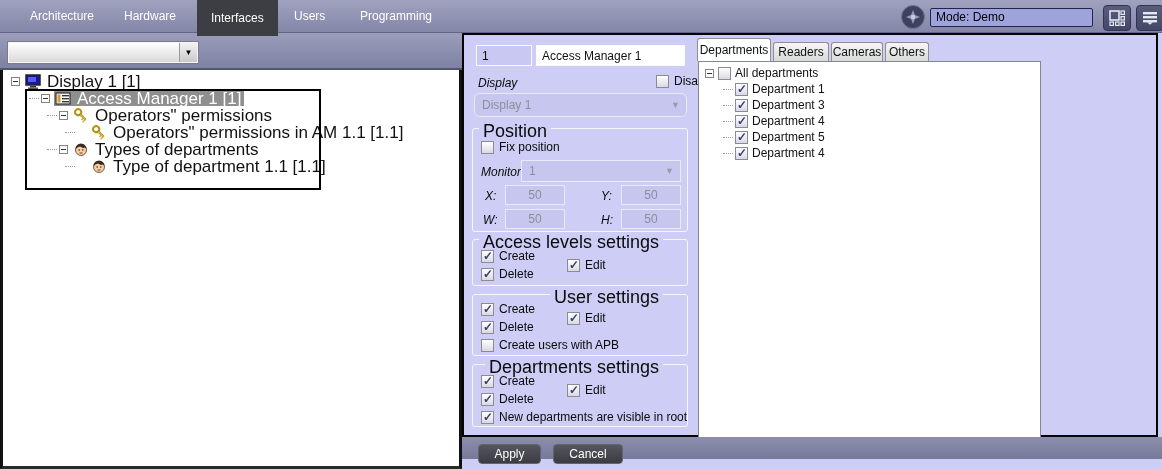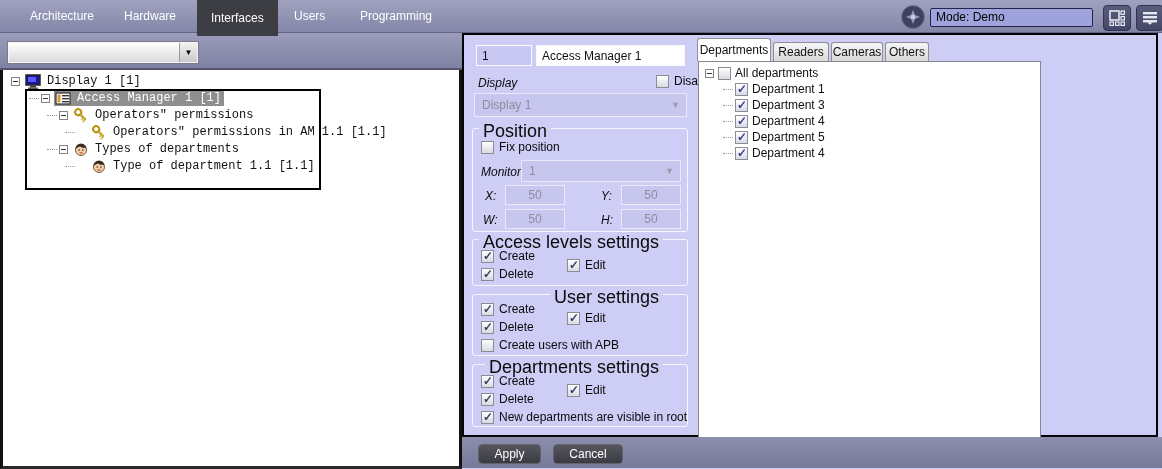--- a/index.html
+++ b/index.html
@@ -30,37 +30,37 @@
   .combo { position:absolute; left:8px; top:9px; width:190px; height:21px;
     background:linear-gradient(#ffffff,#d9d9d9); border:1px solid #f5f5f5; outline:1px solid #7a7a8a;
     display:flex; }
   .combo .combo-text { flex:1; font-size:12px; padding:2px 4px; color:#222; }
   .combo .combo-arrow { width:18px; background:linear-gradient(#f2f2f2,#c9c9c9);
     border-left:1px solid #9a9a9a; display:flex; align-items:center; justify-content:center;
     color:#000; font-size:8px; }
   .tree-panel { position:absolute; left:0; top:37px; width:462px; height:399px;
     background:#fff; border-left:3px solid #111; border-right:3px solid #111; border-bottom:3px solid #2a2a2a; }
   .tree-rows { position:absolute; left:2px; top:3px; right:2px; }
-  .tree-row { height:17px; display:flex; align-items:center; white-space:nowrap; font-size:12px;font-family:Liberation Mono, monospace; }
+  .tree-row { height:17px; display:flex; align-items:center; white-space:nowrap; font-size:17px; }
   .t-stub { width:10px; height:0; border-top:1px dotted #9a9a9a; margin-right:2px; }
   .expander { width:9px; height:9px; border:1px solid #848484; background:#fff; position:relative;
     margin-right:4px; flex:none; }
   .expander::after { content:""; position:absolute; left:1px; right:1px; top:3px; height:1px; background:#333; }
   .t-icon { width:17px; height:15px; margin-right:3px; flex:none; display:flex; align-items:center; justify-content:center; }
   .t-label { padding:0 3px; line-height:15px; }
   .t-sel { background:#8f8f8f; color:#fff; }
   .sel-wrap { display:flex; align-items:center; }
   .anno-rect { position:absolute; left:22px; top:19px; width:296px; height:101px;
     border:2px solid #000; pointer-events:none; z-index:3; }
 
   
   .settings-region { position:absolute; left:462px; top:33px; width:700px; height:436px; background:#cdcdf5; }
   .settings-panel { position:absolute; left:0; top:0; width:696px; height:404px;
     border:2px solid #050505; background:#cdcdf5; }
-  .footer-bar { position:absolute; left:0; top:404px; width:700px; height:31px;
+  .footer-bar { position:absolute; left:0; top:404px; width:700px; height:22px;
     background:linear-gradient(#8c8ead,#767999);padding-left:40px; }
   .btn { position:absolute; top:7px; height:20px; background:linear-gradient(#56565f,#3b3b44);
     border:1px solid #63636d; border-radius:4px; color:#fff; font-size:12px;
     display:flex; align-items:center; justify-content:center; }
 
   
   .fld { position:absolute; font-size:12px; }
   .txt-id { left:12px; top:10px; width:56px; height:21px; background:#c9c8f2;
     border:1px solid #fbfbff; padding:2px 5px; color:#111; }
   .txt-name { left:72px; top:10px; width:149px; height:21px; background:#fff;
@@ -248,21 +248,21 @@
 
       <input class="fld txt-id" readonly="" value="1" style="">
       <input class="fld txt-name" readonly="" value="Access Manager 1" style="">
 
       <div class="lbl" style="left:14px; top:41px;">Display</div>
       <div class="cbrow" style="left:144px; top:39px;margin-left:48px;">
         <span class="cb" id="cb-disable"></span>
         <span>Disable</span>
       </div>
 
-      <div class="ddl" style="left:10px; top:58px; width:213px;">
+      <div class="ddl" style="left:10px; top:58px; width:213px;border-radius:6px;">
         <span>Display 1</span>
         <span class="dd-arrow">▼</span>
       </div>
 
       <div class="grp" style="left:8px; top:93px; width:216px; height:104px;">
         <div class="grp-title tl">Position</div>
         <div class="cbrow" style="left:8px; top:11px;">
           <span class="cb" id="cb-fix"></span>
           <span>Fix position</span>
         </div>

